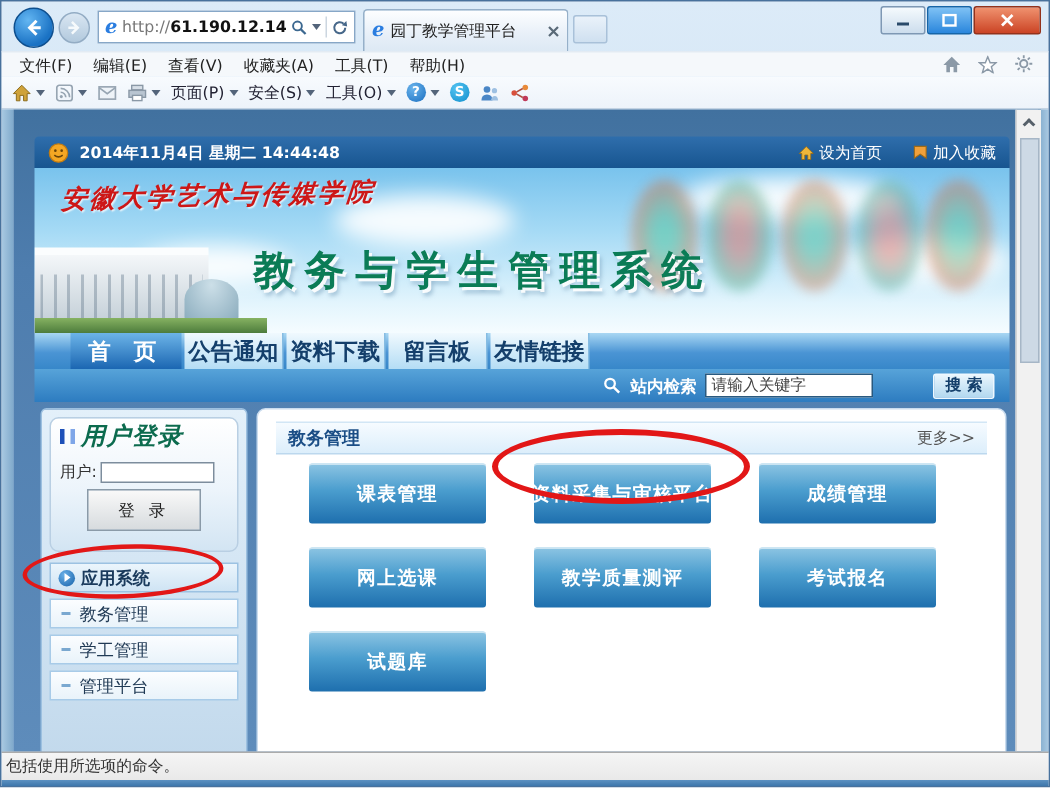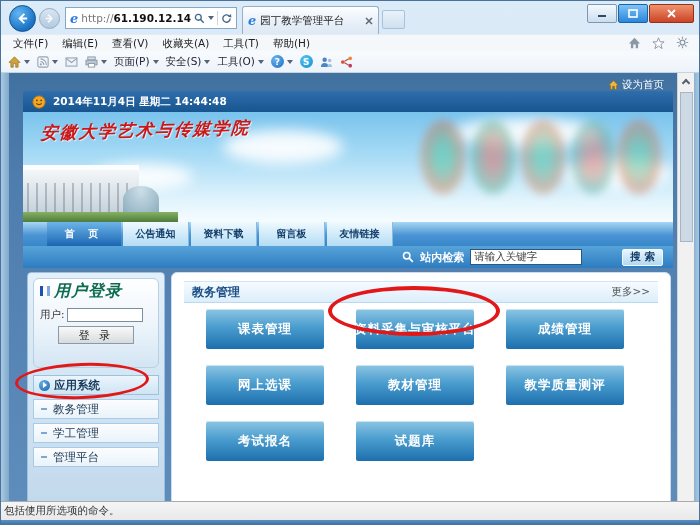--- a/index.html
+++ b/index.html
@@ -58,21 +58,21 @@
 
   .scrollbar { position:absolute; right:0; top:0; width:17px; height:100%; background:#f1f1f1; border-left:1px solid #d4d4d4; }
   .sb-btn { height:17px; }
   .chev { width:6px; height:6px; border-top:2px solid #56606a; border-left:2px solid #56606a; transform:rotate(45deg); margin:7px auto 0; }
   .sb-thumb { position:absolute; top:19px; left:2px; width:13px; height:150px; background:#cdd9e5; border:1px solid #a6b6c6; }
 
   .pagebody { position:absolute; left:14px; top:18px; width:650px; }
 
   .topstrip { height:21px; background:linear-gradient(180deg,#2f6eac,#175590); border-radius:3px 3px 0 0;
     display:flex; align-items:center; color:#fff; font-size:10.5px; font-weight:bold; padding:0 9px; gap:7px; }
-  .topstrip-right { margin-left:auto; display:flex; gap:20px; align-items:center; font-weight:normal;flex-direction:column; }
+  .topstrip-right { margin-left:auto; display:flex; gap:20px; align-items:center; font-weight:normal; }
   .toplink { display:flex; align-items:center; gap:3px; color:#fff; }
 
   
   .banner { position:relative; height:110px; overflow:hidden;
     background:linear-gradient(180deg,#79c3ed 0%,#a5daf5 38%,#e3f5fd 82%,#f5fcff 100%); }
   .cloud { position:absolute; background:rgba(255,255,255,.9); border-radius:50%; filter:blur(7px); }
   .building { position:absolute; left:0; bottom:0; width:155px; height:66px; }
   .b-main { position:absolute; left:0; bottom:9px; width:116px; height:48px;
     background:linear-gradient(180deg,#f4f7f9,#c6d1d9); border-top:5px solid #fbfdfe; }
   .b-windows { position:absolute; left:4px; bottom:9px; width:108px; height:30px;
@@ -90,21 +90,21 @@
   .school-name { position:absolute; left:18px; top:7px; font-size:17px; font-weight:bold; font-style:italic;
     color:#cd1717; letter-spacing:2px; transform:skewX(-6deg) rotate(-1.5deg);
     text-shadow:1px 1px 1px rgba(255,255,255,.75); white-space:nowrap; }
   .system-title { position:absolute; left:146px; top:50px; font-size:27px; font-weight:bold; color:#0b7c56;
     letter-spacing:7px; white-space:nowrap;
     text-shadow:2px 2px 0 rgba(255,255,255,.9),3px 4px 3px rgba(110,150,180,.55); }
 
   
   .navrow { height:24px; background:linear-gradient(180deg,#a8d7f3,#4a94d4 55%,#3787c9);
     display:flex; align-items:stretch; padding-left:24px; gap:2px; }
-  .tab-nav { display:flex; align-items:center; justify-content:center; font-size:10px; font-weight:bold; cursor:default; }
+  .tab-nav { display:flex; align-items:center; justify-content:center; font-size:15px; font-weight:bold; cursor:default; }
   .tab-nav.active { width:74px; background:linear-gradient(180deg,#6cb4e8,#1b66b2); color:#fff; letter-spacing:5px; }
   .tab-nav.normal { width:66px; background:linear-gradient(180deg,#f0f9fe,#b4ddf5); color:#143f6b; border-right:1px solid #86bce2; }
 
   
   .searchrow { height:22px; background:linear-gradient(180deg,#57a3d9,#2d7cc0);
     display:flex; align-items:center; justify-content:flex-end; gap:6px; padding-right:10px;
     color:#fff; font-size:11px; font-weight:bold; }
   .search-input { width:112px; height:16px; border:1px solid #29597f; font-size:10.5px; padding:0 3px; color:#444;
     font-family:"DejaVu Sans","Liberation Sans",sans-serif; }
   .search-btn { height:17px; padding:0 7px; background:linear-gradient(180deg,#eaf6fd,#b2d8f0);
@@ -117,21 +117,21 @@
     border:1px solid #9cc0e0; border-radius:4px; padding:5px; }
   .login-box { position:relative; height:90px; background:linear-gradient(180deg,#ffffff,#ecf4fb 55%,#d3e5f3);
     border:1px solid #b9cfe3; border-radius:6px; padding:5px 6px; }
   .login-header { display:flex; gap:4px; align-items:center; height:14px; }
   .bar { width:3px; height:10px; }
   .bar1 { background:#1d50b8; } .bar2 { background:#7fa6e8; }
   .login-title { color:#0c6b4e; font-weight:bold; font-style:italic; font-size:16px; letter-spacing:1px; }
   .login-fields { margin-top:10px; }
   .lrow { display:flex; align-items:center; font-size:10.5px; color:#333; margin-bottom:3px; gap:2px; }
   .lrow input { width:76px; height:14px; border:1px solid #7d8d9d; font-size:10px; }
-  .login-btn { margin:4px auto 0; width:76px; height:18px; background:linear-gradient(180deg,#f9f9f9,#d7dbde);
+  .login-btn { margin:4px auto 0; width:76px; height:28px; background:linear-gradient(180deg,#f9f9f9,#d7dbde);
     border:1px solid #8a9aa8; font-size:11px; display:flex; align-items:center; justify-content:center;
     letter-spacing:3px; color:#222; }
   .apps-header { margin-top:7px; height:20px; background:linear-gradient(180deg,#ebf5fc,#cfe4f4);
     border:1px solid #9cc2e2; display:flex; align-items:center; gap:4px; padding:0 5px;
     font-size:11.5px; font-weight:bold; color:#1a3a5c; }
   .apps-icon { width:11px; height:11px; border-radius:50%; background:radial-gradient(circle at 35% 30%,#6ab0e8,#1560a8);
     display:flex; align-items:center; justify-content:center; }
   .apps-icon .tri { width:0; height:0; border-top:3px solid transparent; border-bottom:3px solid transparent; border-left:4px solid #fff; margin-left:1px; }
   .side-item { margin-top:4px; height:20px; background:linear-gradient(180deg,#fbfdff,#e9f3fa);
     border:1px solid #a8cbe8; display:flex; align-items:center; gap:6px; padding:0 7px;
@@ -342,20 +342,21 @@
         <div class="dancer d3"></div>
         <div class="dancer d4"></div>
         <div class="dancer d5"></div>
         <div class="building">
           <div class="b-main"></div>
           <div class="b-windows"></div>
           <div class="b-dome"></div>
           <div class="b-green"></div>
         </div>
         <div class="school-name">安徽大学艺术与传媒学院</div>
+        <div class="system-title">教务与学生管理系统</div>
       </div>
 
       <div class="navrow">
         <div class="tab-nav active">首 页</div>
         <div class="tab-nav normal">公告通知</div>
         <div class="tab-nav normal">资料下载</div>
         <div class="tab-nav normal">留言板</div>
         <div class="tab-nav normal">友情链接</div>
       </div>
 
@@ -410,21 +411,20 @@
         <div class="mainpanel">
           <div class="section-header">
             <span class="section-title">教务管理</span>
             <span class="more">更多&gt;&gt;</span>
           </div>
           <div class="btn-grid">
             <div class="app-btn">课表管理</div>
             <div class="app-btn">资料采集与审核平台</div>
             <div class="app-btn">成绩管理</div>
             <div class="app-btn">网上选课</div>
-            <div class="app-btn">教材管理</div>
             <div class="app-btn">教学质量测评</div>
             <div class="app-btn">考试报名</div>
             <div class="app-btn">试题库</div>
           </div>
         </div>
 
       </div>
     </div>
 
     <div class="scrollbar">

